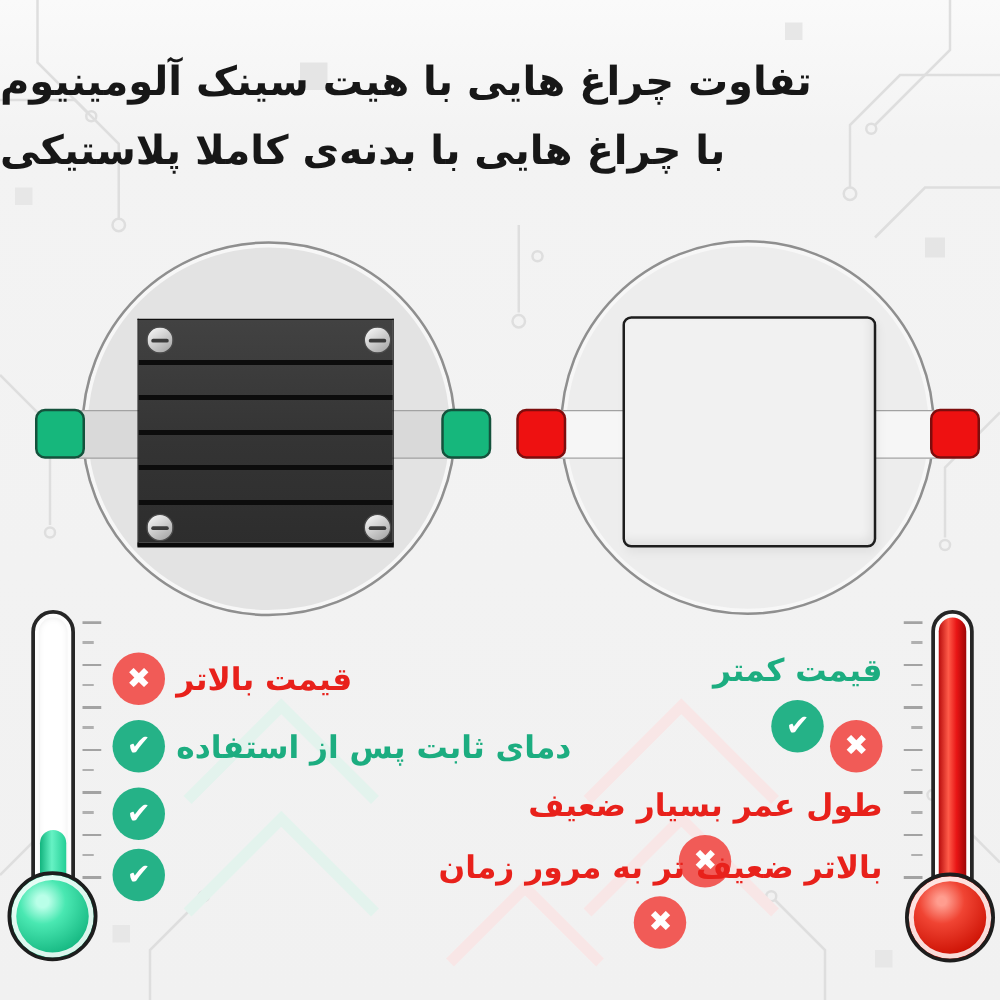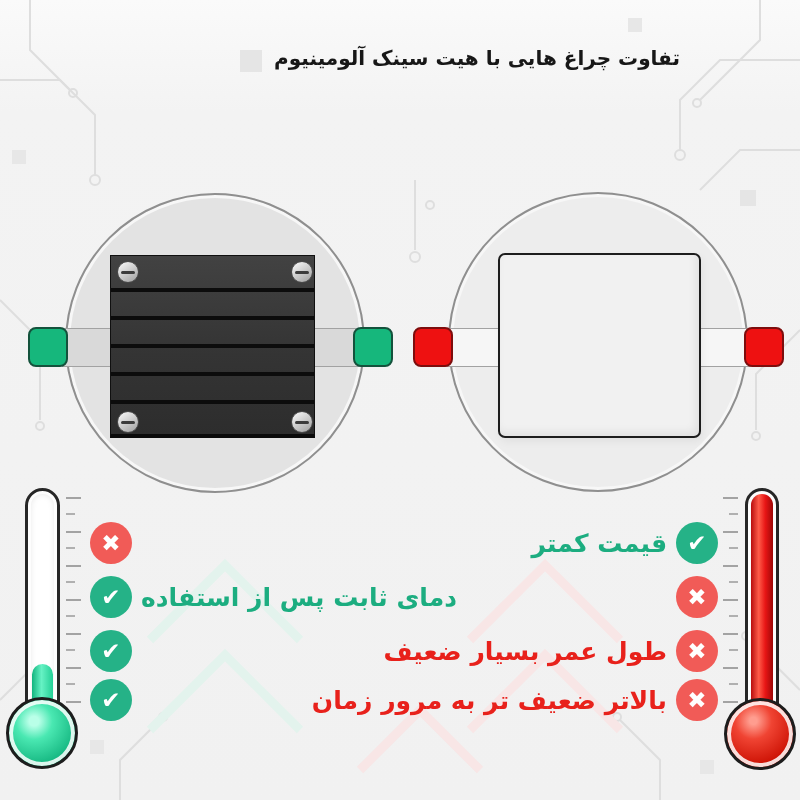--- a/index.html
+++ b/index.html
@@ -6,22 +6,22 @@
   html,body { background:#e9e9e9; }
   #stage {
     position:relative; width:800px; height:800px; margin:0 auto;
     background:linear-gradient(180deg,#fafafa 0%,#f3f3f3 14%,#f1f1f1 100%);
     overflow:hidden;
     font-family:"DejaVu Sans", sans-serif;
   }
 
   
   .title-line {
-    position:absolute; left:0; width:680px; text-align:right;
-    direction:rtl; font-weight:bold; color:#171717; font-size:20px;
+    position:absolute; left:0; width:680px; text-align:left;
+    direction:rtl; font-weight:bold; color:#171717; font-size:32px;
     letter-spacing:-.5px; white-space:nowrap;
   }
   #title1 { top:46px; }
   #title2 { top:101px; }
 
   
   .big-circle {
     position:absolute; width:300px; height:300px; border-radius:50%;
     border:2px solid #8f8f8f; box-shadow:inset 0 0 0 3px #f7f7f7;
   }
@@ -83,21 +83,21 @@
     background:radial-gradient(circle at 40% 30%, #ff9d8f 0 6%, #f04433 30%, #cf1507 70%, #8f0a02 100%); }
   .ticks { position:absolute; top:497px; height:208px; }
   .ticks-long  { background:repeating-linear-gradient(to bottom,#a3a3a3 0 2px,transparent 2px 34px); }
   .ticks-short { background:repeating-linear-gradient(to bottom,transparent 0 16px,#b0b0b0 16px 18px,transparent 18px 34px); }
   #ticks-l1 { left:66px; width:15px; } #ticks-l2 { left:66px; width:9px; }
   #ticks-r1 { left:723px; width:15px; } #ticks-r2 { left:729px; width:9px; }
 
   
   .cmp-row { position:absolute; display:flex; align-items:center; gap:9px; height:42px; }
   .cmp-row.left-col  { left:90px; }
-  .cmp-row.right-col { right:82px; flex-direction:row; }
+  .cmp-row.right-col { right:94px; flex-direction:column; }
   .badge {
     width:42px; height:42px; border-radius:50%; flex:0 0 42px;
     display:flex; align-items:center; justify-content:center;
     color:#ffffff; font-size:23px; font-weight:bold; line-height:1;
   }
   .cmp-row.positive .badge { background:#25b287; }
   .cmp-row.negative .badge { background:#f15b57; }
   .cmp-label {
     direction:rtl; white-space:nowrap; font-weight:bold; font-size:25px;
     letter-spacing:-.5px;
@@ -159,20 +159,21 @@
     </g>
 
     <g stroke="#f8e6e6" stroke-width="9">
       <path d="M470 640 L545 565 L620 640"></path>
       <path d="M470 730 L545 655 L620 730"></path>
       <path d="M360 770 L420 710 L480 770"></path>
     </g>
   </svg>
 
   <div class="title-line" id="title1">تفاوت چراغ هایی با هیت سینک آلومینیوم</div>
+  <div class="title-line" id="title2">با چراغ هایی با بدنه‌ی کاملا پلاستیکی</div>
 
   <div class="big-circle" id="circle-alu"></div>
   <div class="mount-bar" id="bar-alu"></div>
   <div class="clip green" id="clip-alu-l"></div>
   <div class="clip green" id="clip-alu-r"></div>
   <div id="heatsink">
     <div class="fin-line" style="top:32px"></div>
     <div class="fin-line" style="top:60px"></div>
     <div class="fin-line" style="top:88px"></div>
     <div class="fin-line" style="top:116px"></div>
@@ -204,20 +205,21 @@
   <div class="thermo-bulb" id="bulb-cold"></div>
 
   <div class="ticks ticks-long" id="ticks-r1"></div>
   <div class="ticks ticks-short" id="ticks-r2"></div>
   <div class="thermo-tube" id="tube-hot"></div>
   <div class="thermo-liquid" id="liquid-hot"></div>
   <div class="thermo-bulb" id="bulb-hot"></div>
 
   <div class="cmp-row left-col r1 negative">
     <div class="badge">✖</div>
+    <div class="cmp-label">قیمت بالاتر</div>
   </div>
   <div class="cmp-row left-col r2 positive">
     <div class="badge">✔</div>
     <div class="cmp-label">دمای ثابت پس از استفاده</div>
   </div>
   <div class="cmp-row left-col r3 positive">
     <div class="badge">✔</div>
   </div>
   <div class="cmp-row left-col r4 positive">
     <div class="badge">✔</div>

